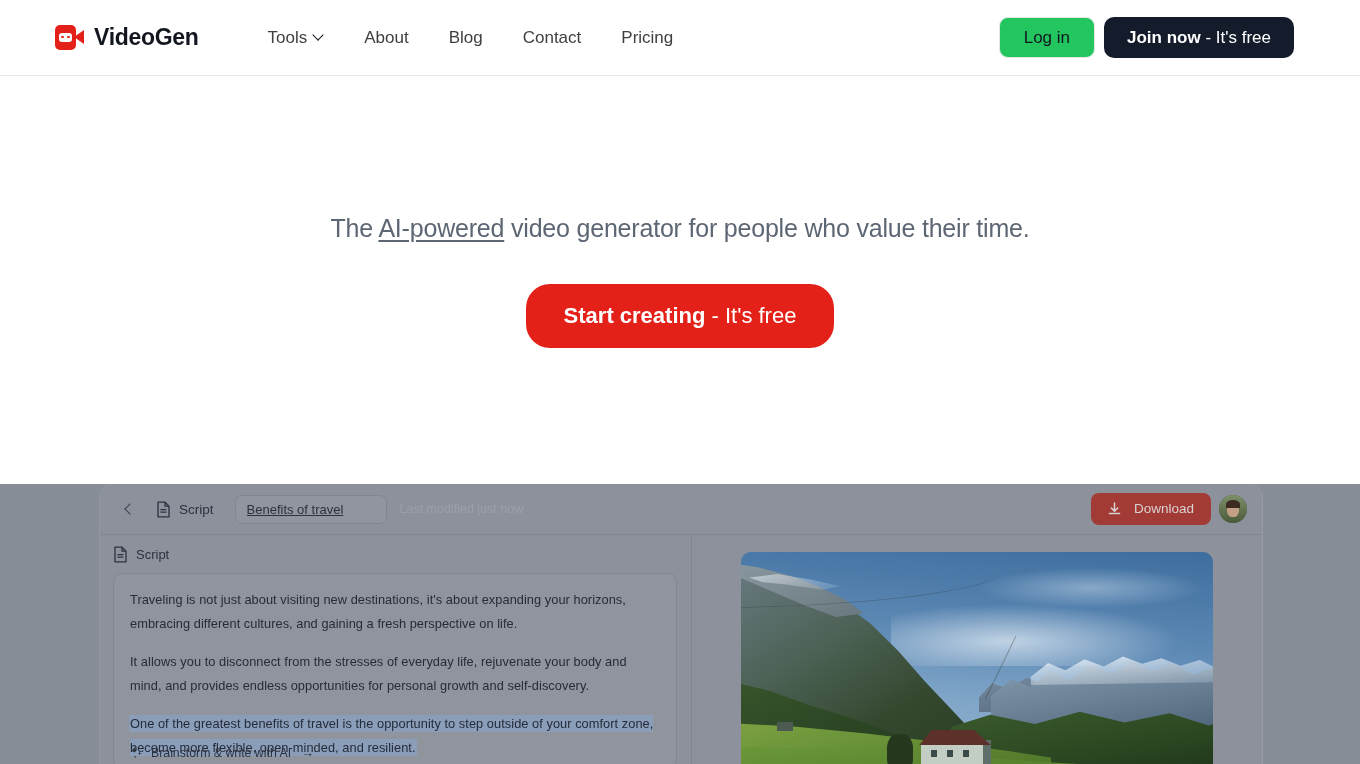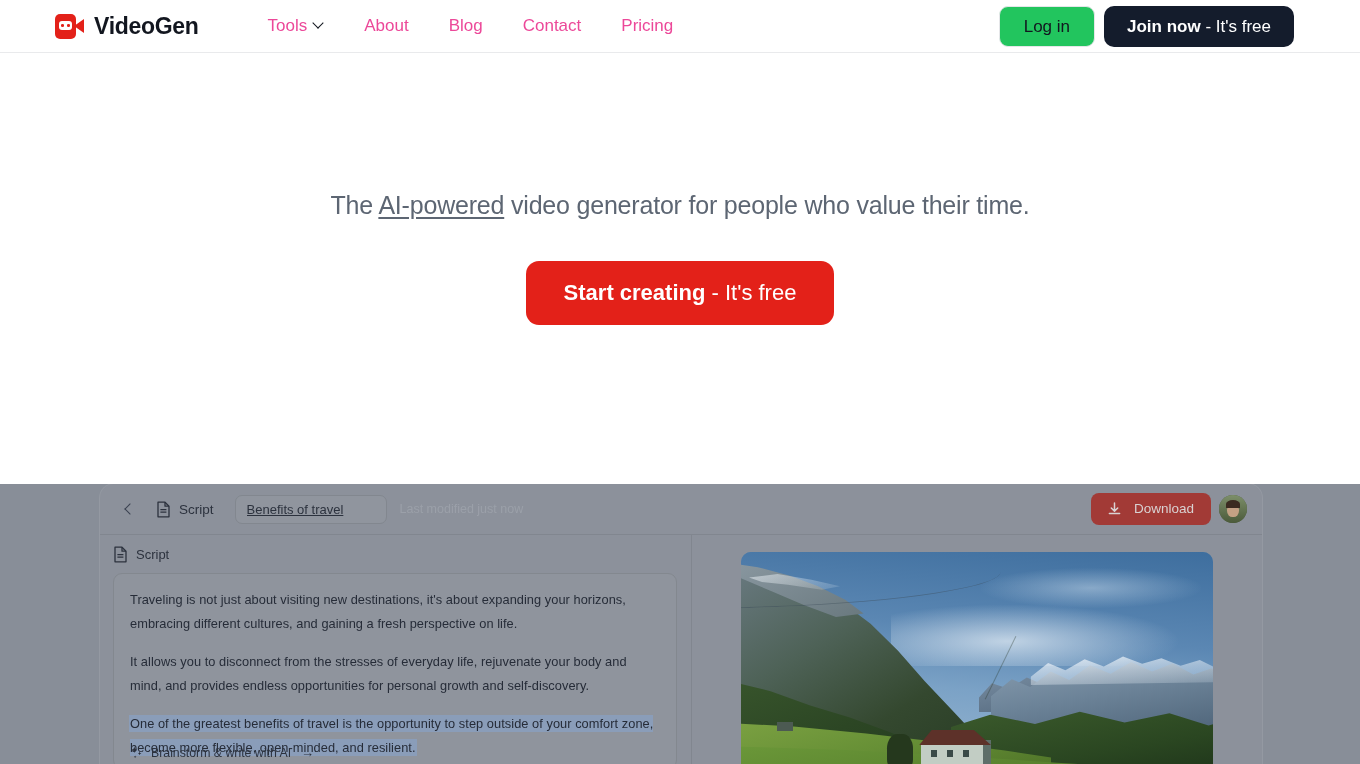--- a/index.html
+++ b/index.html
@@ -9,21 +9,21 @@
     height: 764px;
     overflow: hidden;
     background: #ffffff;
     font-family: "Liberation Sans", sans-serif;
     -webkit-font-smoothing: antialiased;
   }
 
   
   .header {
     position: relative;
-    height: 53px;
+    height: 76px;
     width: 100%;
     background: #ffffff;
     border-bottom: 1px solid #e9eaec;
     display: flex;
     align-items: center;
     padding: 0 66px 0 55px;
   }
   .brand {
     display: flex;
     align-items: center;
@@ -77,21 +77,21 @@
   }
 
   .nav {
     display: flex;
     align-items: center;
     margin-left: 49px;
     gap: 0px;
   }
   .nav-item {
     font-size: 17px;
-    color: #ec4899;
+    color: #404040;
     padding: 6px 20px;
     cursor: pointer;
     display: flex;
     align-items: center;
     gap: 7px;
     white-space: nowrap;
   }
   .chev {
     width: 10px; height: 10px;
     position: relative;
@@ -168,21 +168,21 @@
   .cta-wrap {
     margin-top: 41px;
     display: flex;
     justify-content: center;
   }
   .btn-cta {
     font-size: 22px;
     color: #ffffff;
     background: #e32119;
     border: none;
-    border-radius: 13px;
+    border-radius: 24px;
     padding: 21px 38px;
     cursor: pointer;
     font-family: inherit;
     line-height: 1;
     white-space: nowrap;
   }
   .btn-cta .strong { font-weight: bold; }
   .btn-cta .light  { font-weight: normal; }
 
   

